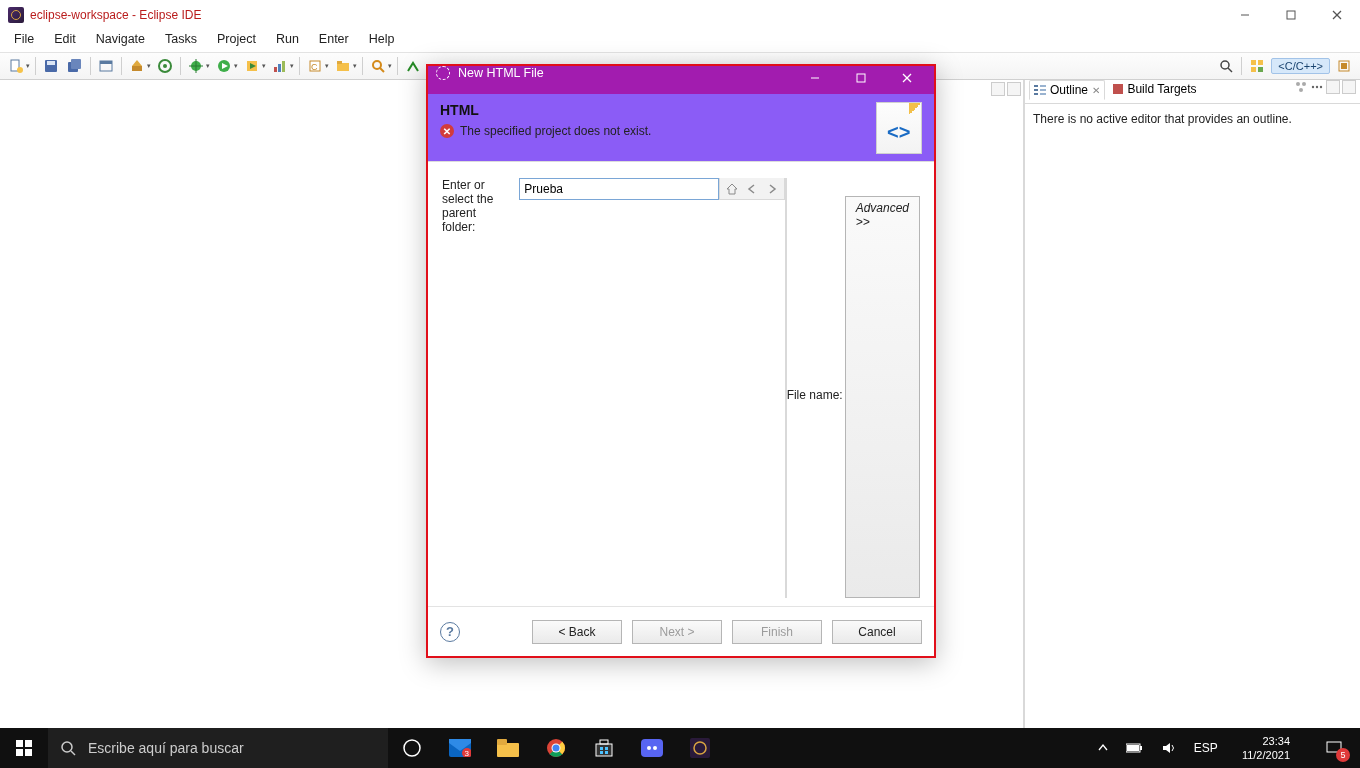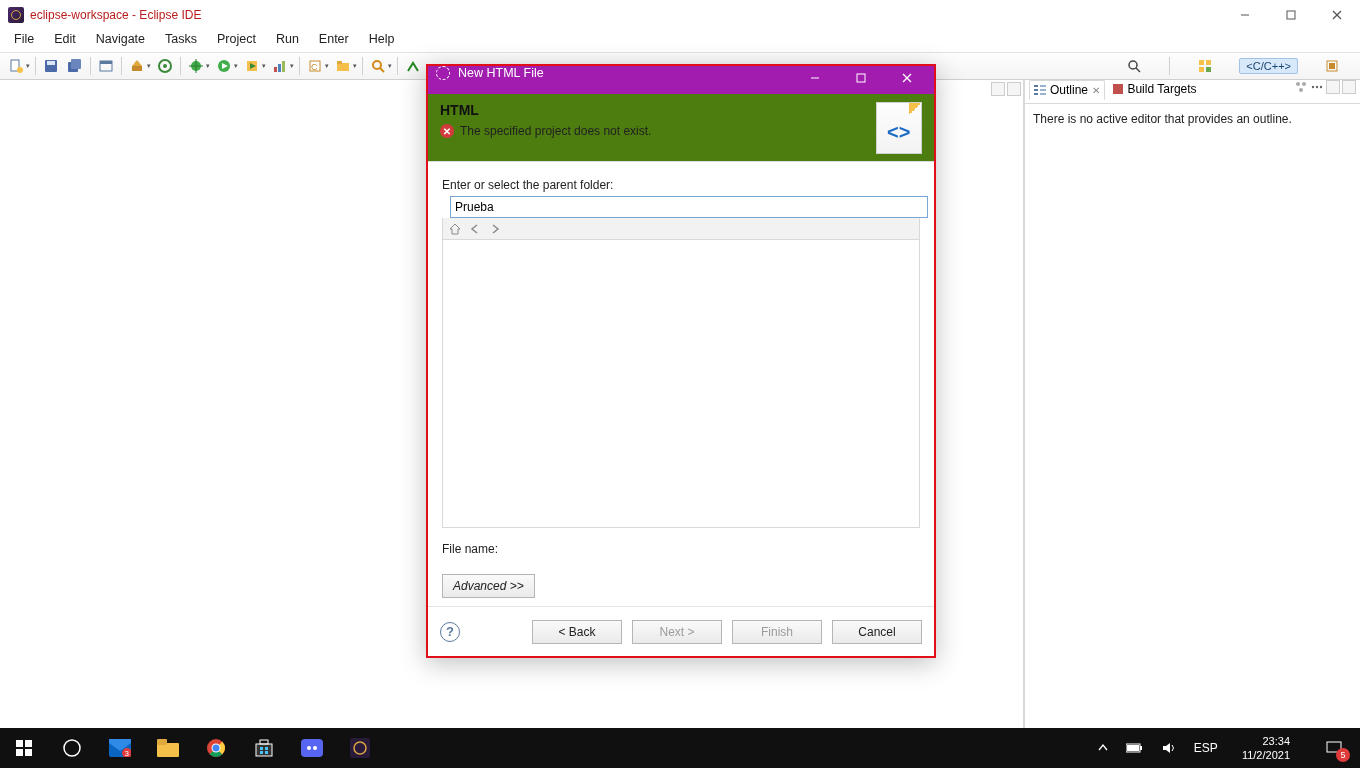--- a/index.html
+++ b/index.html
@@ -11,21 +11,21 @@
   .win-controls { position:absolute; right:0; top:0; display:flex; }
   .win-btn { width:46px; height:30px; display:flex; align-items:center; justify-content:center; font-size:12px; color:#555;}
   
   .menubar { height:22px; display:flex; padding:0 4px; font-size:12.5px; color:#222; border-bottom:1px solid transparent;}
   .menubar .mitem { padding:2px 10px; cursor:default;}
   
   .toolbar { height:28px; background:linear-gradient(#fdfdfd,#f4f4f4); border-top:1px solid #e3e3e3; border-bottom:1px solid #d0d0d0; display:flex; align-items:center; padding:0 4px; font-size:11px; position:relative;}
   .tb-btn { width:22px; height:22px; margin:0 1px; display:flex; align-items:center; justify-content:center; border-radius:2px;}
   .tb-sep { width:1px; height:18px; background:#cfcfcf; margin:0 3px;}
   .tb-drop { width:6px; font-size:7px; color:#555; margin-left:-2px;}
-  .tb-right { position:absolute; right:16px; top:0; height:100%; display:flex; align-items:center;gap:20px;}
+  .tb-right { position:absolute; right:4px; top:0; height:100%; display:flex; align-items:center;}
   .persp { border:1px solid #a2c3e8; background:#d6e8fa; padding:1px 6px; font-size:11px; color:#1a4470; border-radius:2px; margin:0 2px;}
   
   .workspace { position:relative; height:calc(100% - 30px - 22px - 28px - 40px); display:flex; background:#fff;}
   .editor-area { flex:1; border-right:1px solid #d9d9d9; position:relative; background:#fff;}
   .editor-gutter { position:absolute; right:2px; top:2px; display:flex; gap:2px;}
   .gutter-ico{width:14px;height:14px;border:1px solid #ccc;background:#f5f5f5;}
   
   .outline { width:336px; border-left:1px solid #d9d9d9; display:flex; flex-direction:column;}
   .panel-tabs{height:24px;border-bottom:1px solid #d9d9d9;display:flex;align-items:flex-start;padding:0 4px;font-size:12px;gap:4px;position:relative;}
   .panel-tabs .ptab{display:flex;align-items:center;gap:4px;padding:2px 4px;}
@@ -50,29 +50,29 @@
   .taskbar .tray{margin-left:auto;display:flex;align-items:center;height:100%;font-size:12px;color:#fff;gap:18px;padding:0 6px;}
   .tray .clock{display:flex;flex-direction:column;align-items:flex-end;line-height:14px;font-size:11px;padding:0 6px;}
   .tray .notif{width:40px;height:100%;display:flex;align-items:center;justify-content:center;position:relative;}
   .tray .notif .badge{position:absolute;bottom:6px;right:4px;background:#e03a3a;border-radius:8px;width:14px;height:14px;font-size:9px;display:flex;align-items:center;justify-content:center;}
   
   .modal{position:absolute;left:426px;top:64px;width:510px;height:594px;border:2px solid #e10f1a;background:#fff;box-shadow:0 5px 25px rgba(0,0,0,.25);display:flex;flex-direction:column;z-index:50;}
   .modal-title{height:28px;background:#a21caf;color:#fff;display:flex;align-items:flex-start;padding:0 8px;font-size:12.5px;position:relative;}
   .modal-title .micon{width:14px;height:14px;border:1.5px dashed #fff;border-radius:50%;margin-right:8px;}
   .modal-title .mctrls{position:absolute;right:4px;display:flex;gap:0;}
   .modal-title .mbtn{width:46px;height:24px;display:flex;align-items:center;justify-content:center;font-size:11px;color:#fff;}
-  .modal-head{height:68px;border-bottom:1px solid #dcdcdc;background:#4d7c0f;display:flex;justify-content:space-between;padding:8px 12px;}
+  .modal-head{height:68px;border-bottom:1px solid #dcdcdc;background:#8b5cf6;display:flex;justify-content:space-between;padding:8px 12px;}
   .modal-head .mh-left{display:flex;flex-direction:column;gap:6px;}
   .modal-head .mh-title{font-weight:600;font-size:14px;color:#111;}
   .modal-head .mh-err{display:flex;align-items:center;gap:6px;font-size:12px;color:#222;}
   .err-ico{width:14px;height:14px;border-radius:50%;background:#d23b3b;color:#fff;display:flex;align-items:center;justify-content:center;font-size:10px;font-weight:bold;}
   .file-ico{width:46px;height:52px;background:linear-gradient(#fdfdfd,#f3f3f3);border:1px solid #d0d0d0;position:relative;}
   .file-ico:before{content:"";position:absolute;top:0;right:0;width:12px;height:12px;background:linear-gradient(135deg,#f3c04a 50%, transparent 50%);}
   .file-ico .ang{position:absolute;left:10px;top:18px;font-size:20px;font-weight:bold;color:#1a6bc4;}
-  .modal-body{flex:1;padding:16px 14px 8px;font-size:12px;color:#222;display:flex;flex-direction:column;}
+  .modal-body{flex:1;padding:16px 14px 8px;font-size:12px;color:#222;display:flex;flex-direction:row;}
   .modal-body label{display:block;margin-bottom:4px;}
   .modal-body input[type=text]{width:100%;height:22px;border:1px solid #7aa6d6;padding:1px 4px;font-size:12px;outline:none;margin-left:8px;}
   .modal-body input.plain{border:1px solid #bfbfbf;}
   .folder-nav{height:22px;background:#f2f2f2;border:1px solid #d9d9d9;border-top:none;display:flex;align-items:center;padding:0 6px;gap:8px;color:#8a8a8a;margin-top:0;}
   .folder-tree{flex:1;border:1px solid #d9d9d9;border-top:none;background:#fff;}
   .fn-row{display:flex;align-items:center;margin-top:14px;}
   .fn-row label{flex:0 0 58px;margin:0;}
   .adv-btn{margin-top:18px;border:1px solid #b5b5b5;background:linear-gradient(#fafafa,#eaeaea);padding:4px 10px;font-size:12px;color:#222;width:fit-content;font-style:italic;}
   .modal-footer{height:50px;border-top:1px solid #e3e3e3;display:flex;align-items:center;padding:0 12px;gap:10px;}
   .modal-footer .help{width:20px;height:20px;border:1.5px solid #5a7aa0;border-radius:50%;color:#5a7aa0;display:flex;align-items:center;justify-content:center;font-size:13px;font-weight:bold;}
@@ -456,20 +456,27 @@
 
 <div class="taskbar">
   <div class="start">
     <svg width="16" height="16">
         <rect x="0" y="0" width="7" height="7"></rect>
         <rect x="9" y="0" width="7" height="7"></rect>
         <rect x="0" y="9" width="7" height="7"></rect>
         <rect x="9" y="9" width="7" height="7"></rect>
       </svg>
   </div>
+  <div class="search">
+    <svg width="16" height="16">
+        <circle cx="7" cy="7" r="5" fill="none" stroke="#ccc" stroke-width="1.5"></circle>
+        <line x1="11" y1="11" x2="15" y2="15" stroke="#ccc" stroke-width="1.5"></line>
+      </svg>
+    <span>Escribe aquí para buscar</span>
+  </div>
   <div class="tapps">
     <div class="tapp">
         <svg width="20" height="20">
           <circle cx="10" cy="10" r="8" fill="none" stroke="#fff" stroke-width="1.5"></circle>
         </svg>
       </div>
     <div class="tapp">
         <svg width="22" height="18">
           <rect width="22" height="18" rx="2" fill="#0a65c2"></rect>
           <polygon points="0,4 11,12 22,4 22,0 0,0" fill="#2e8ae6"></polygon>

